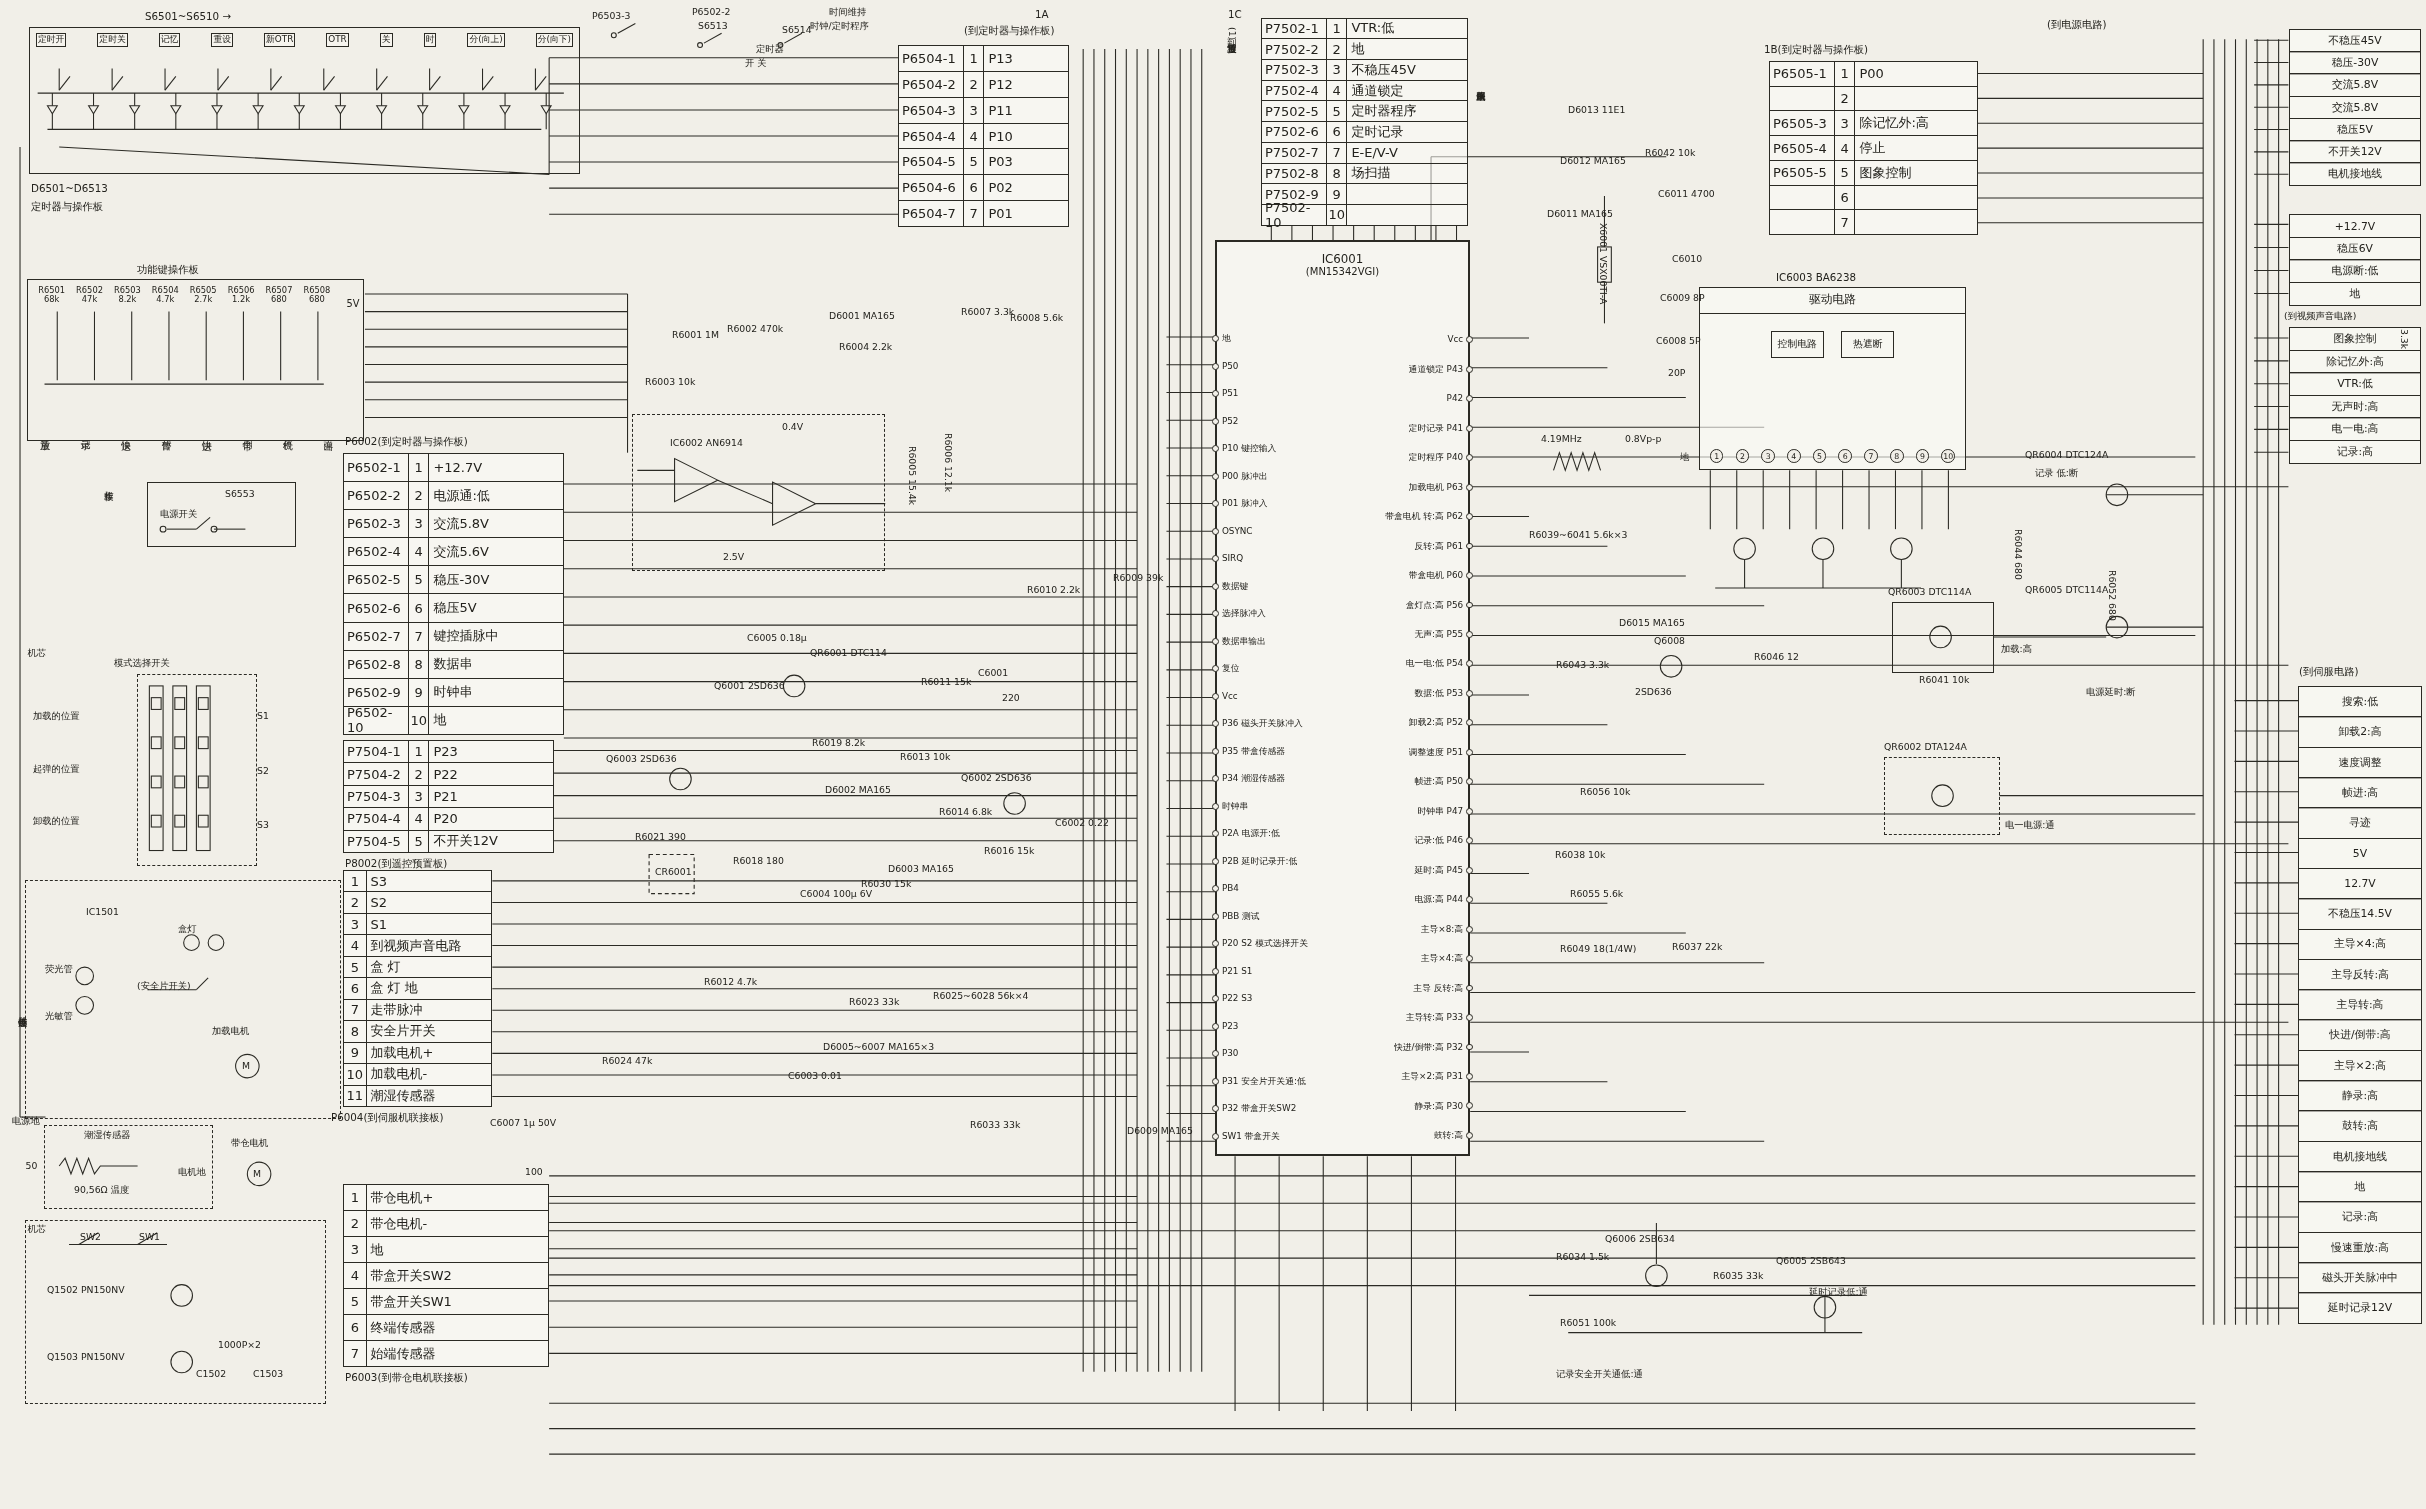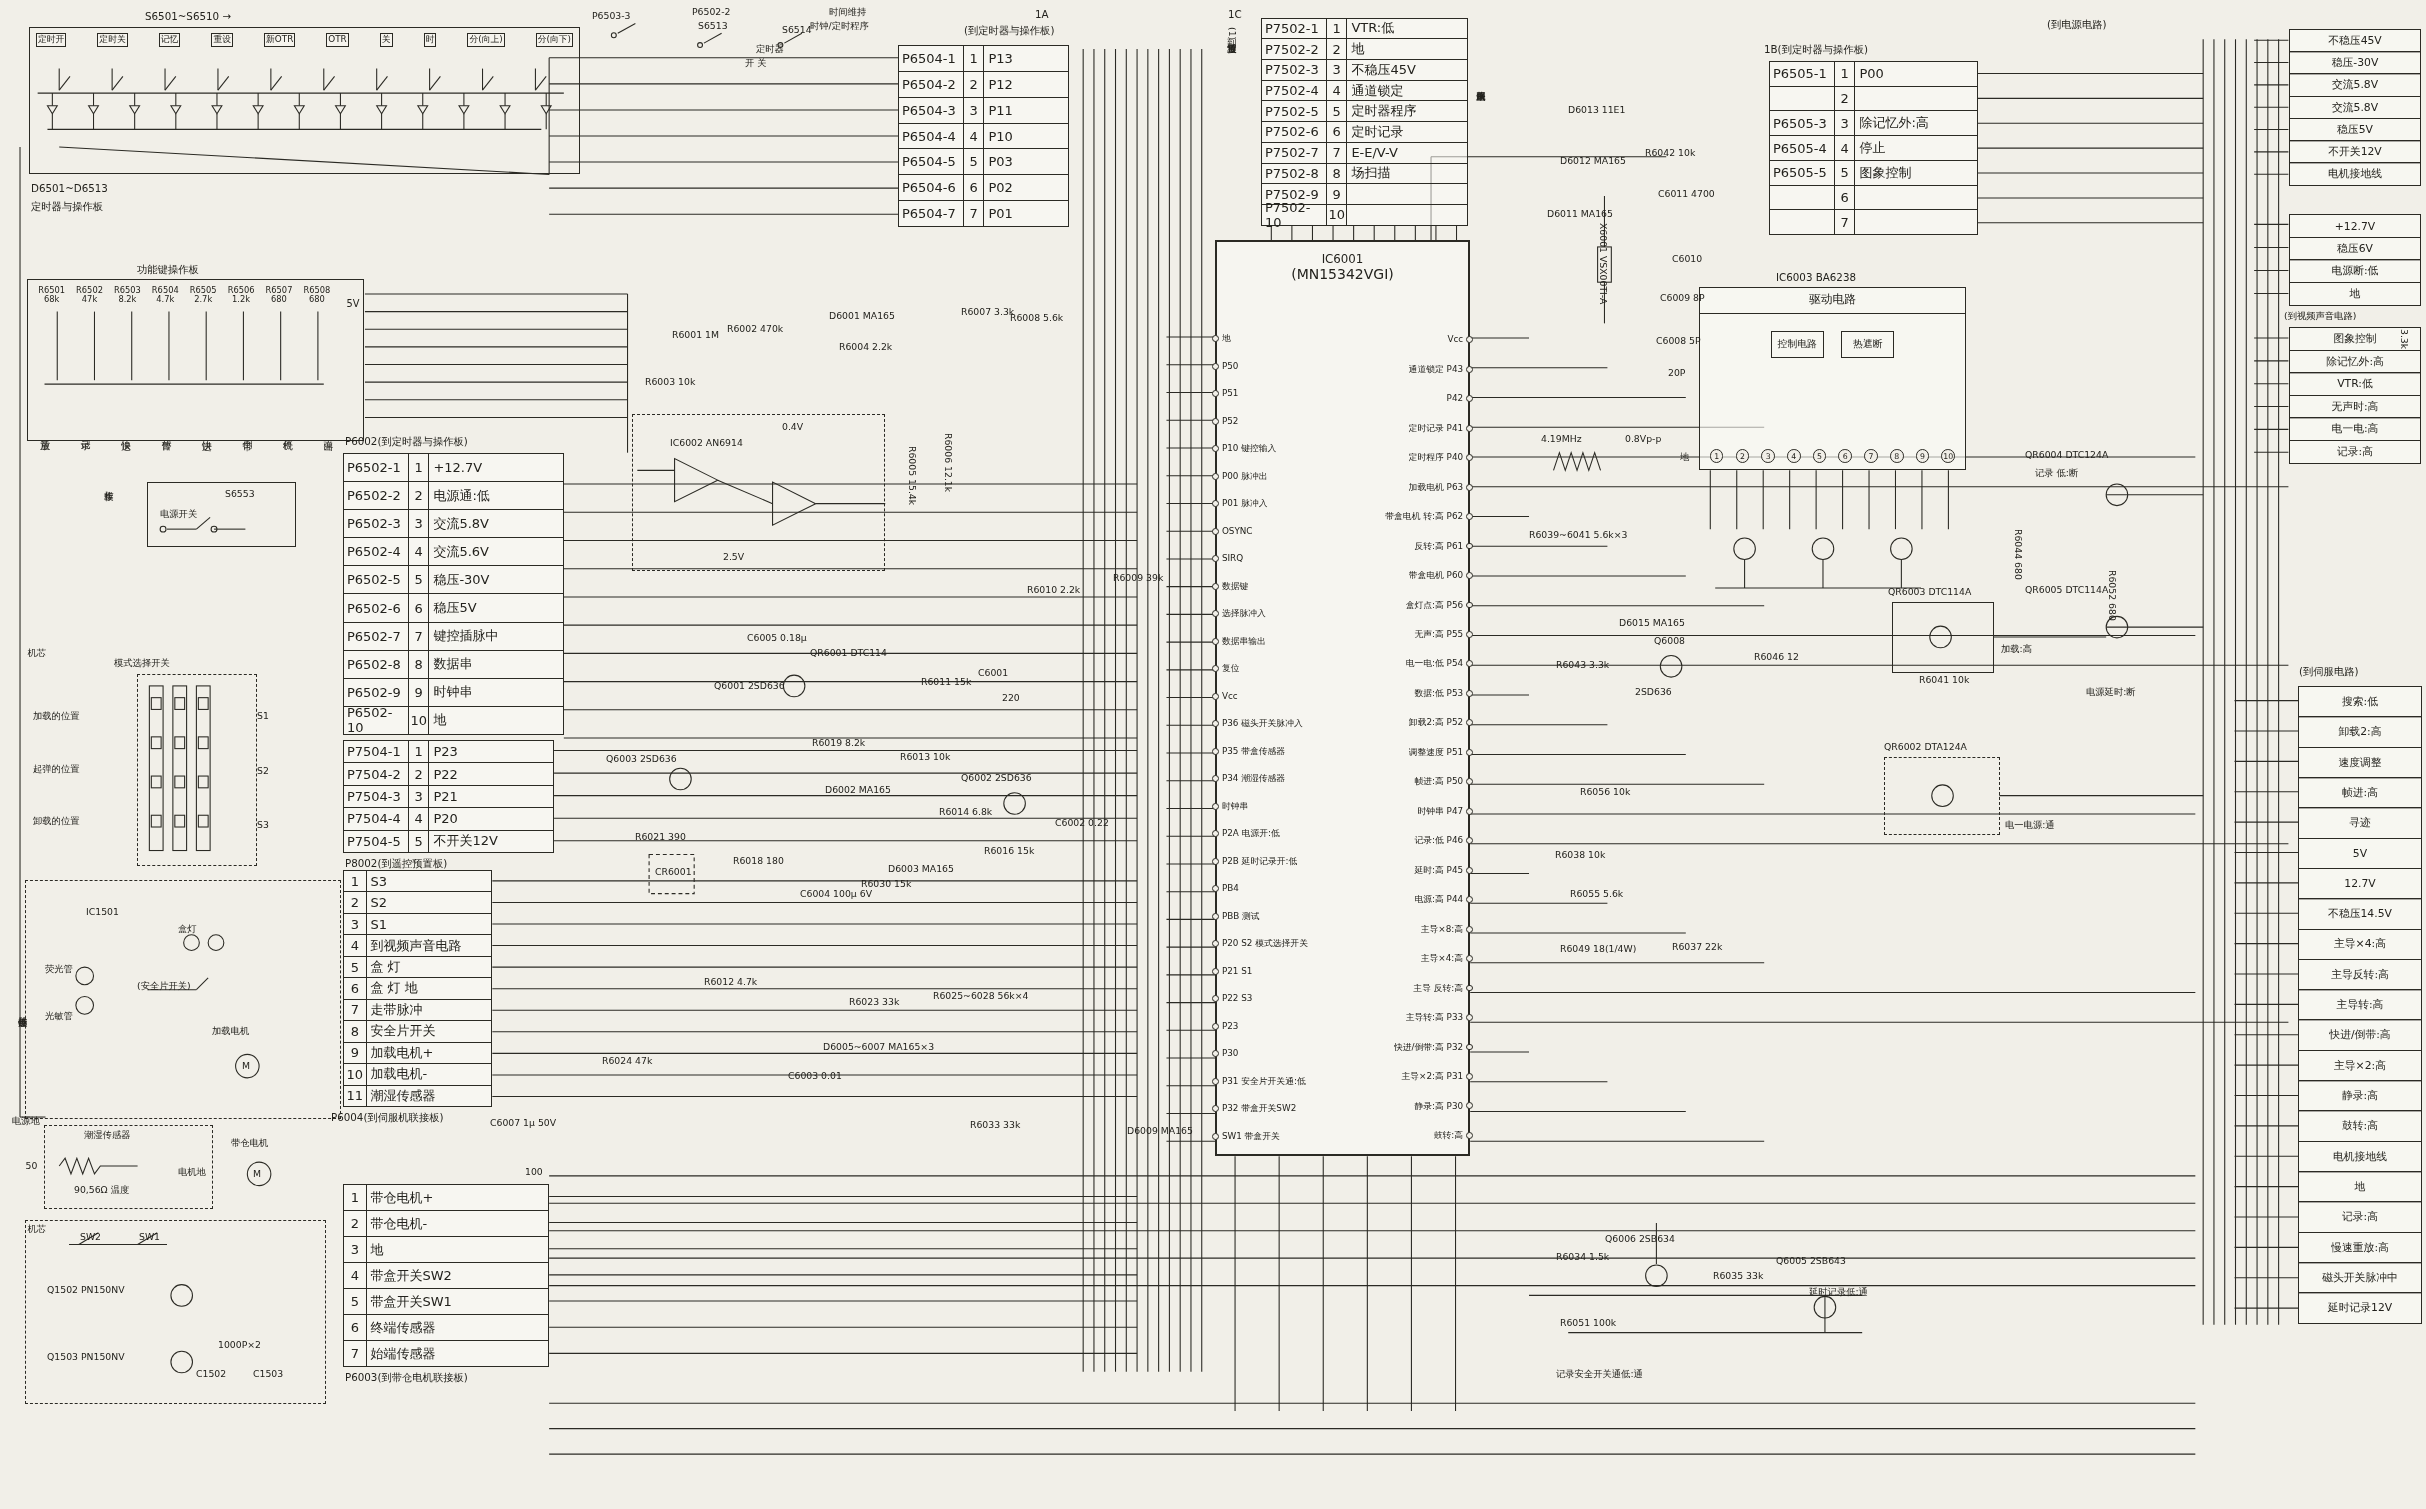--- a/index.html
+++ b/index.html
@@ -17,21 +17,21 @@
   .c-name{width:61px;display:flex;align-items:center;padding-left:2.9px;border-right:1px solid #2b2a24;}
   .c-pin{width:19.6px;display:flex;align-items:center;justify-content:center;border-right:1px solid #2b2a24;}
   .c-pin2{width:21.6px;display:flex;align-items:center;justify-content:center;border-right:1px solid #2b2a24;}
   .c-sig{flex:1;display:flex;align-items:center;padding-left:3.9px;white-space:nowrap;}
   .outcol{position:absolute;display:flex;flex-direction:column;}
   .obox{flex:1;border:1.6px solid #2b2a24;margin-top:-1.6px;display:flex;align-items:center;justify-content:center;
         font-size:10.8px;background:rgba(252,251,247,.6);white-space:nowrap;}
   .obox:first-child{margin-top:0;}
   #ic6001{position:absolute;left:1215px;top:240px;width:255px;height:916px;border:2px solid #2b2a24;background:rgba(252,251,247,.5);}
   .ic-title{text-align:center;font-size:11.8px;margin-top:9.8px;}
-  .ic-sub{text-align:center;font-size:14px;}
+  .ic-sub{text-align:center;font-size:10px;}
   .ic-cols{display:flex;position:absolute;left:0;right:0;top:83px;bottom:3.9px;}
   .ic-left{width:44%;display:flex;flex-direction:column;}
   .ic-right{width:56%;display:flex;flex-direction:column;}
   .pinrow{flex:1;display:flex;align-items:center;font-size:8.8px;line-height:1;white-space:nowrap;min-height:0;}
   .pinrow .pl{overflow:hidden;}
   .pc{width:6.9px;height:6.9px;border:1.1px solid #2b2a24;border-radius:50%;flex:none;background:#f1efe8;}
   .pinrow.l .pc{margin-left:-4.9px;margin-right:2.9px;}
   .pinrow.r{justify-content:flex-end;}
   .pinrow.r .pc{margin-right:-4.9px;margin-left:2.9px;}
   #ic6003{position:absolute;left:1699px;top:287px;width:267px;height:183px;border:1.8px solid #2b2a24;background:rgba(252,251,247,.6);}

